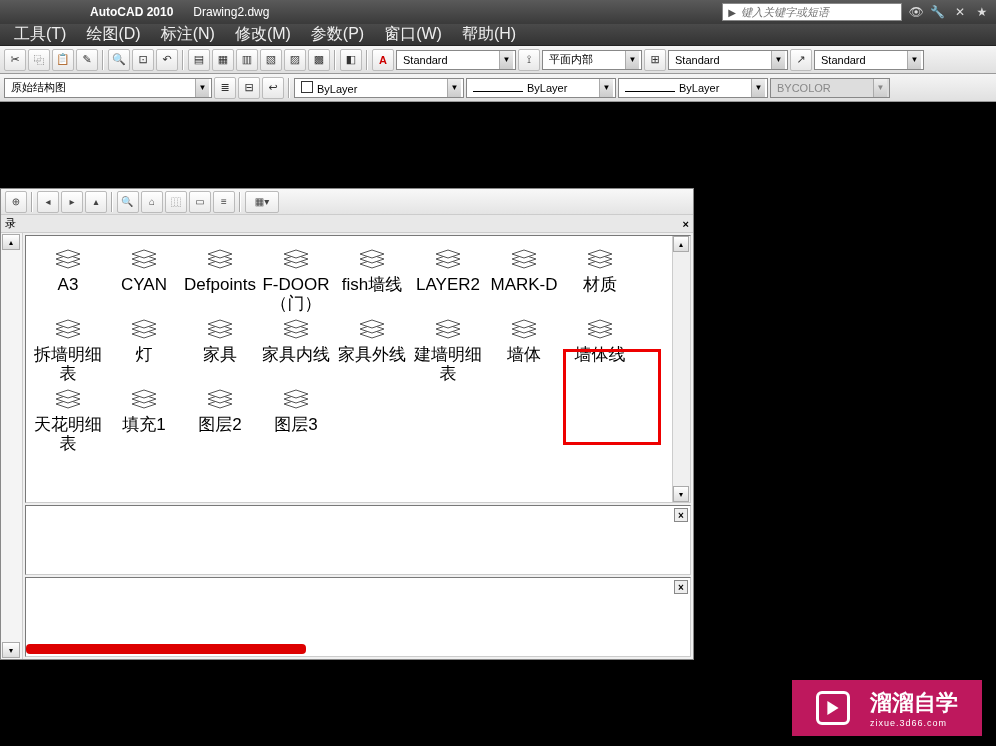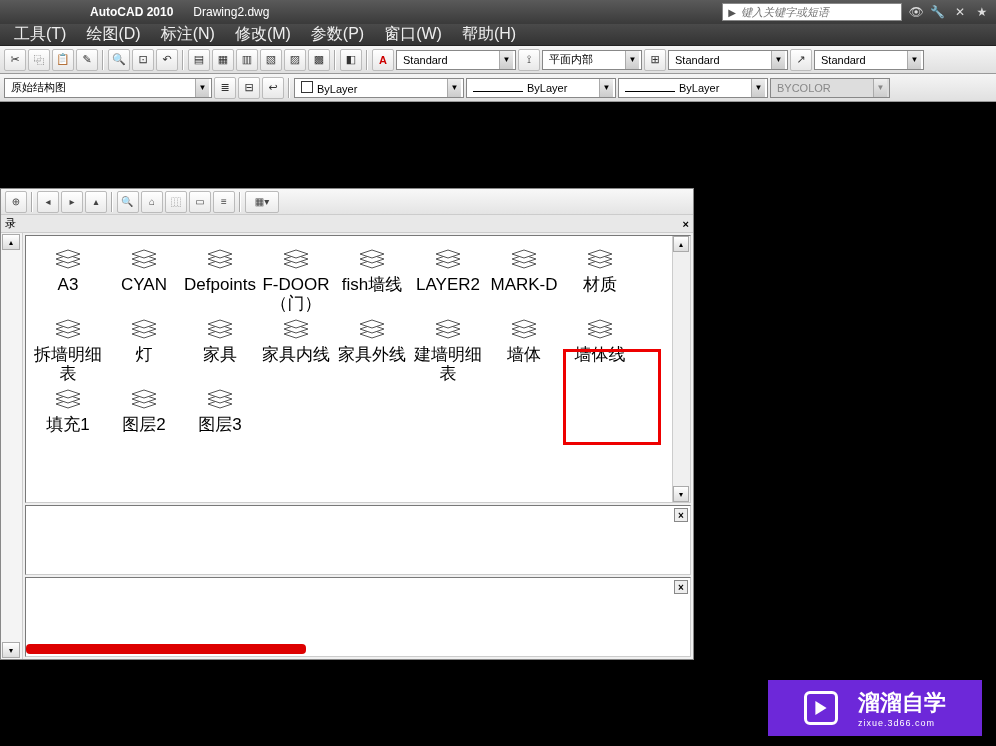--- a/index.html
+++ b/index.html
@@ -59,21 +59,21 @@
 .layer-icon { width: 32px; height: 26px; margin-bottom: 4px; }
 .layer-label { word-break: break-all; line-height: 1.1; }
 
 .highlight-box { position: absolute; border: 3px solid #e00; pointer-events: none; }
 
 .sub-pane { height: 70px; background: #fff; border: 1px inset #ccc; margin: 0 2px 2px 2px; position: relative; }
 .sub-pane .close-x { position: absolute; top: 2px; right: 2px; width: 14px; height: 14px; border: 1px solid #888; background: #eee; font-size: 10px; display:flex; align-items:center; justify-content:center; font-weight: bold; }
 .red-stripe { position: absolute; left: 0; bottom: 2px; width: 280px; height: 10px; background: #d00; border-radius: 4px; }
 
 
-.watermark { position: absolute; right: 14px; bottom: 10px; width: 214px; height: 56px; background: #6d28d9; color: #fff; display: flex; align-items: center; justify-content: center; gap: 20px; font-size: 22px; font-weight: bold; }
+.watermark { position: absolute; right: 14px; bottom: 10px; width: 190px; height: 56px; background: #be185d; color: #fff; display: flex; align-items: center; justify-content: center; gap: 20px; font-size: 22px; font-weight: bold; }
 .watermark .play { width: 34px; height: 34px; border: 3px solid #fff; border-radius: 6px; display: flex; align-items: center; justify-content: center; }
 .watermark .sub { font-size: 9px; font-weight: normal; letter-spacing: 1px; display:block; }
 </style>
 </head>
 <body>
 
 <div class="titlebar">
   <span class="app-title">AutoCAD 2010</span>
   <span class="doc-title">Drawing2.dwg</span>
   <span class="spacer"></span>
@@ -360,20 +360,30 @@
               <div class="layer-label">墙体线</div>
             </div>
             <div class="layer-item">
               <div class="layer-icon"><svg viewBox="0 0 32 26">
   <g stroke="#555" stroke-width="1" fill="#fff">
     <polygon points="4,18 16,22 28,18 16,14"></polygon>
     <polygon points="4,13 16,17 28,13 16,9"></polygon>
     <polygon points="4,8 16,12 28,8 16,4"></polygon>
   </g>
 </svg></div>
+              <div class="layer-label">天花明细表</div>
+            </div>
+            <div class="layer-item">
+              <div class="layer-icon"><svg viewBox="0 0 32 26">
+  <g stroke="#555" stroke-width="1" fill="#fff">
+    <polygon points="4,18 16,22 28,18 16,14"></polygon>
+    <polygon points="4,13 16,17 28,13 16,9"></polygon>
+    <polygon points="4,8 16,12 28,8 16,4"></polygon>
+  </g>
+</svg></div>
               <div class="layer-label">填充1</div>
             </div>
             <div class="layer-item">
               <div class="layer-icon"><svg viewBox="0 0 32 26">
   <g stroke="#555" stroke-width="1" fill="#fff">
     <polygon points="4,18 16,22 28,18 16,14"></polygon>
     <polygon points="4,13 16,17 28,13 16,9"></polygon>
     <polygon points="4,8 16,12 28,8 16,4"></polygon>
   </g>
 </svg></div>

